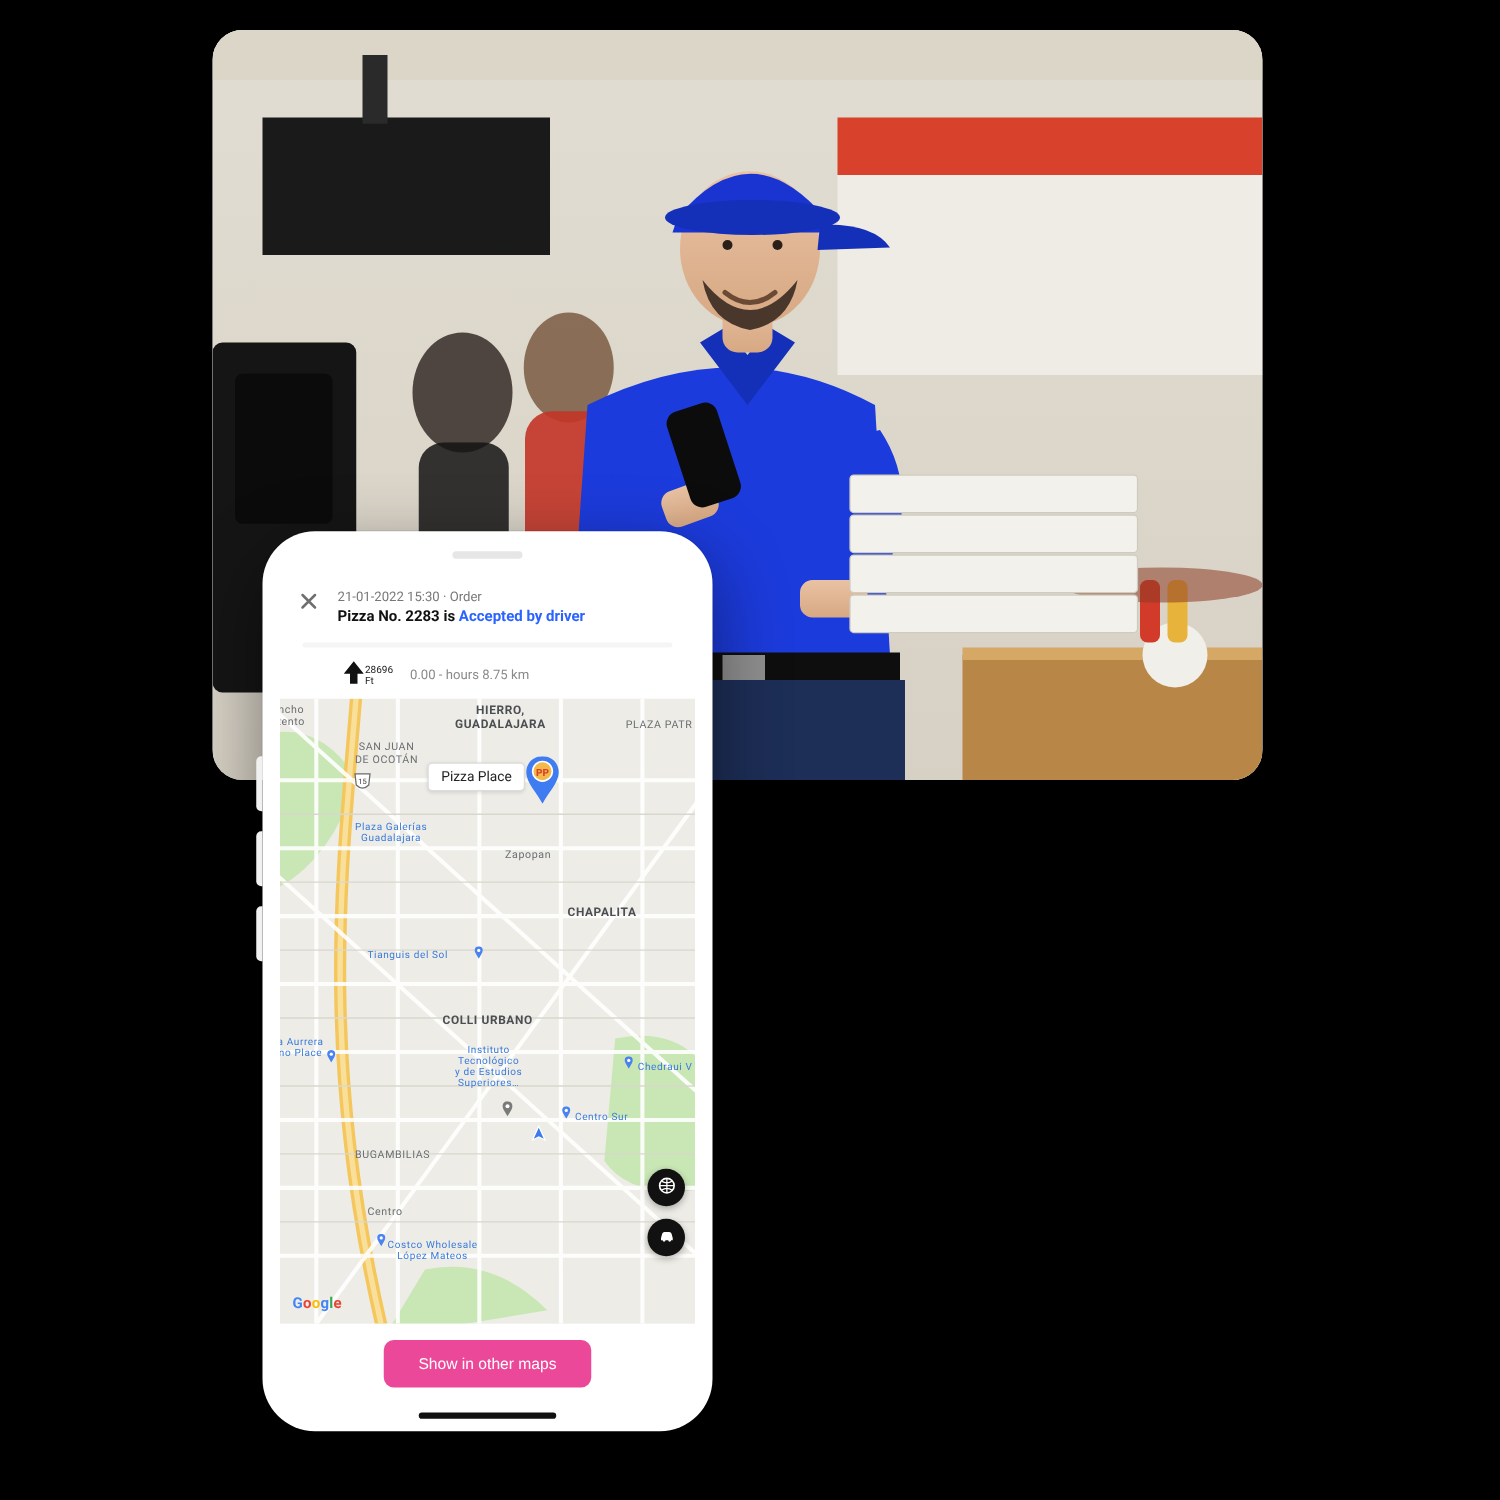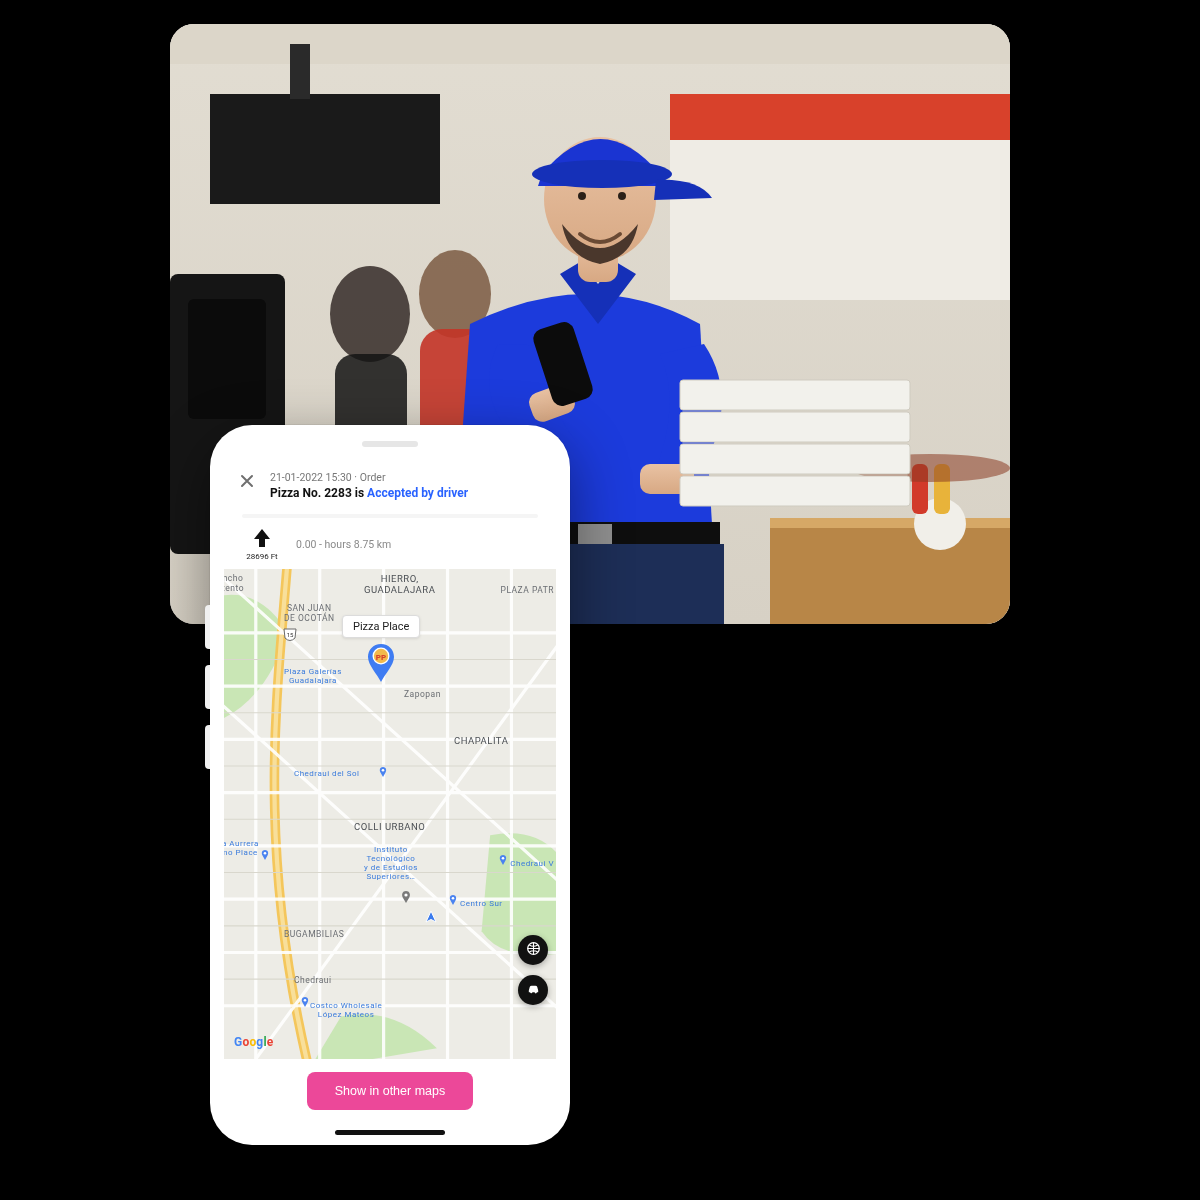--- a/index.html
+++ b/index.html
@@ -80,40 +80,40 @@
 
   .divider { height: 4px; background: #f5f5f5; margin: 6px 18px 0 18px; border-radius: 2px; }
 
   
   .row2 {
     display: flex;
     align-items: center;
     gap: 14px;
     padding: 10px 18px 8px 18px;
   }
-  .arrow-block { display: flex; flex-direction: column; align-items: center; width: 40px; }
+  .arrow-block { display: flex; flex-direction: row; align-items: center; width: 40px; margin-left: 32px; }
   .arrow-up { font-size: 20px; line-height: 1; color: #111; }
   .arrow-dist { font-size: 8px; color: #222; margin-top: 1px; }
   .eta { font-size: 10.5px; color: #8a8a8a; }
 
   
   .map {
     position: relative;
     flex: 1;
     background: #ecebe5;
     overflow: hidden;
   }
   .map svg.basemap { position: absolute; inset: 0; width: 100%; height: 100%; }
   .map-label { position: absolute; font-size: 8.5px; color: #6b6e73; letter-spacing: .5px; white-space: nowrap; text-align: center; }
-  .map-label.dark { color: #4b4f54; font-weight: 400; font-size: 9.5px; }
+  .map-label.dark { color: #4b4f54; font-weight: 700; font-size: 9.5px; }
   .map-label.link { color: #3a7bdc; font-size: 8px; }
   .poi { position: absolute; width: 10px; height: 10px; }
   .poi svg { width: 100%; height: 100%; display: block; }
 
-  .pin-wrap { position: absolute; left: 118px; top: 46px; display: flex; flex-direction: column; align-items: center; }
+  .pin-wrap { position: absolute; left: 118px; top: 46px; display: flex; flex-direction: row; align-items: center; }
   .pin-tooltip {
     background: #fff; border: 1px solid #dcdcdc; border-radius: 4px;
     font-size: 11px; padding: 4px 10px; color: #222;
     box-shadow: 0 1px 3px rgba(0,0,0,.1);
     margin-bottom: 6px;
   }
   .pin { width: 28px; height: 38px; }
 
   .cursor { position: absolute; left: 200px; top: 340px; width: 14px; height: 14px; }
   .google-logo { position: absolute; left: 10px; bottom: 10px; font-size: 12px; font-weight: 700; letter-spacing: .2px; }
@@ -295,27 +295,27 @@
           <path d="M0 85 H332 M0 135 H332 M0 185 H332 M0 235 H332 M0 285 H332 M0 335 H332 M0 385 H332"></path>
         </g>
       </svg>
 
       <div class="map-label dark" style="left:140px;top:4px;white-space:pre">HIERRO,
 GUADALAJARA</div>
       <div class="map-label" style="left:180px;top:120px">Zapopan</div>
       <div class="map-label dark" style="left:230px;top:166px">CHAPALITA</div>
       <div class="map-label dark" style="left:130px;top:252px">COLLI URBANO</div>
       <div class="map-label" style="left:60px;top:360px">BUGAMBILIAS</div>
-      <div class="map-label" style="left:70px;top:406px">Chedraui</div>
+      <div class="map-label" style="left:70px;top:406px">Centro</div>
       <div class="map-label" style="left:60px;top:34px;white-space:pre">SAN JUAN
 DE OCOTÁN</div>
       <div class="map-label" style="right:2px;top:16px">PLAZA PATR</div>
       <div class="map-label link" style="left:60px;top:98px;white-space:pre">Plaza Galerías
 Guadalajara</div>
-      <div class="map-label link" style="left:70px;top:200px">Chedraui del Sol</div>
+      <div class="map-label link" style="left:70px;top:200px">Tianguis del Sol</div>
       <div class="map-label link" style="left:140px;top:276px;white-space:pre">Instituto
 Tecnológico
 y de Estudios
 Superiores…</div>
       <div class="map-label link" style="left:236px;top:330px">Centro Sur</div>
       <div class="map-label link" style="right:2px;top:290px">Chedraui V</div>
       <div class="map-label link" style="left:-2px;top:270px;white-space:pre">a Aurrera
 no Place</div>
       <div class="map-label link" style="left:86px;top:432px;white-space:pre">Costco Wholesale
 López Mateos</div>

